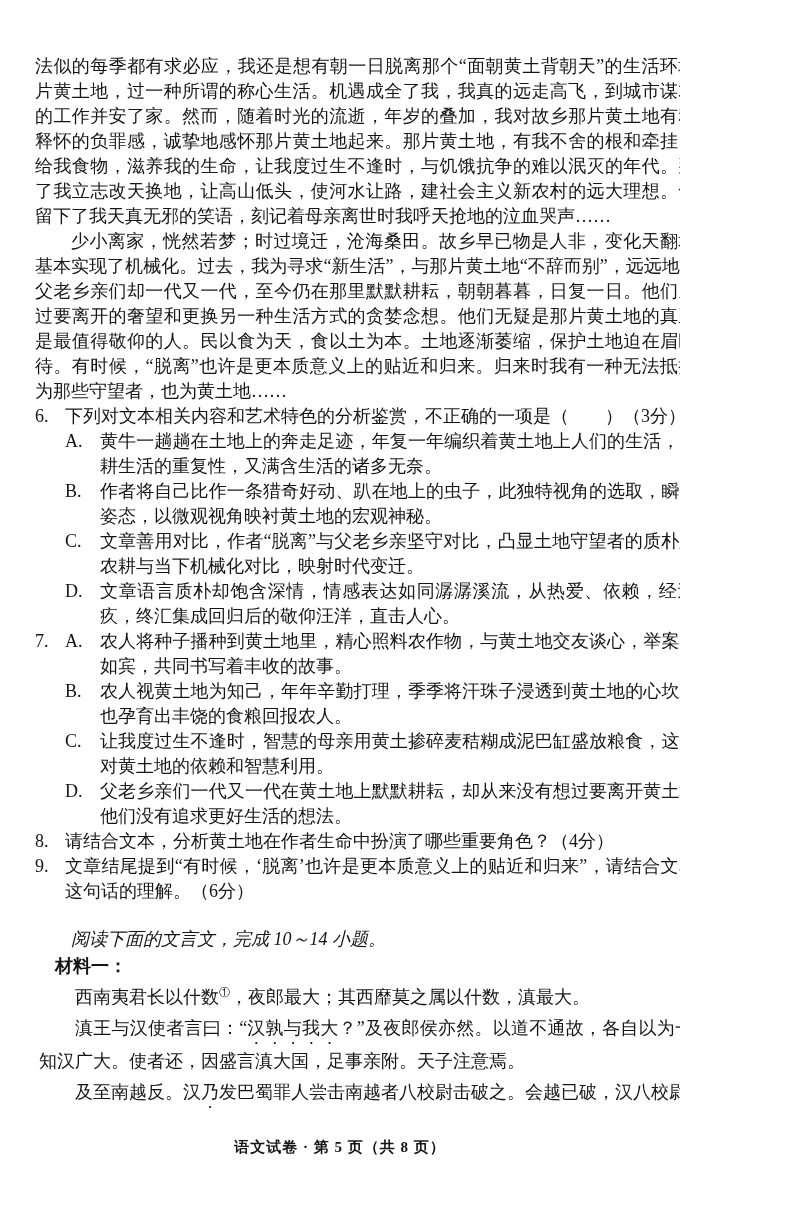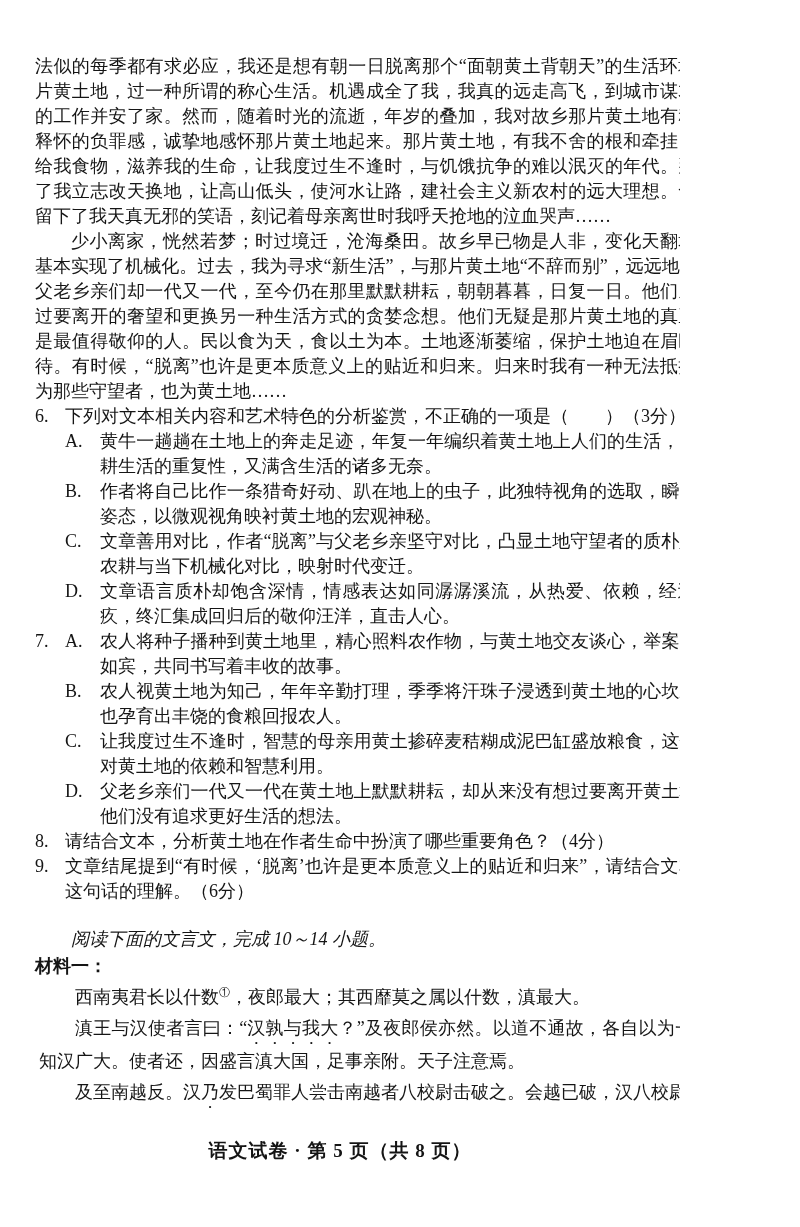--- a/index.html
+++ b/index.html
@@ -29,35 +29,35 @@
   .q-body { flex:1; min-width:0; }
   .q-stem { text-align:justify; }
   .option { display:flex; align-items:flex-start; }
   .opt-label { flex:0 0 35px; }
   .opt-text { flex:1; min-width:0; text-align:justify; }
 
   
   .section3 { margin-top:22px; font-size:18px; line-height:27px; }
   .section-heading { font-weight:bold; }
   .intro { text-indent:2em;font-style:italic; }
-  .material-label { font-weight:bold; }
+  .material-label { font-weight:bold;margin-left:20px; }
   .classical p { margin:4px; text-indent:2em; text-align:justify; }
 
   .sup { font-size:11px; vertical-align:super; line-height:0; }
   .em-dots {
     -webkit-text-emphasis:filled dot;
     -webkit-text-emphasis-position:under;
     text-emphasis:filled dot;
     text-emphasis-position:under right;
   }
 
   .footer {
     position:absolute; left:0; right:0; top:1138px;
     text-align:center;
-    font-size:19px; font-weight:bold;
+    font-size:15px; font-weight:bold;
     letter-spacing:1px;
   }
 </style>
 </head>
 <body>
 
 <div class="page">
   <div class="content">
 
     <section class="passage">

